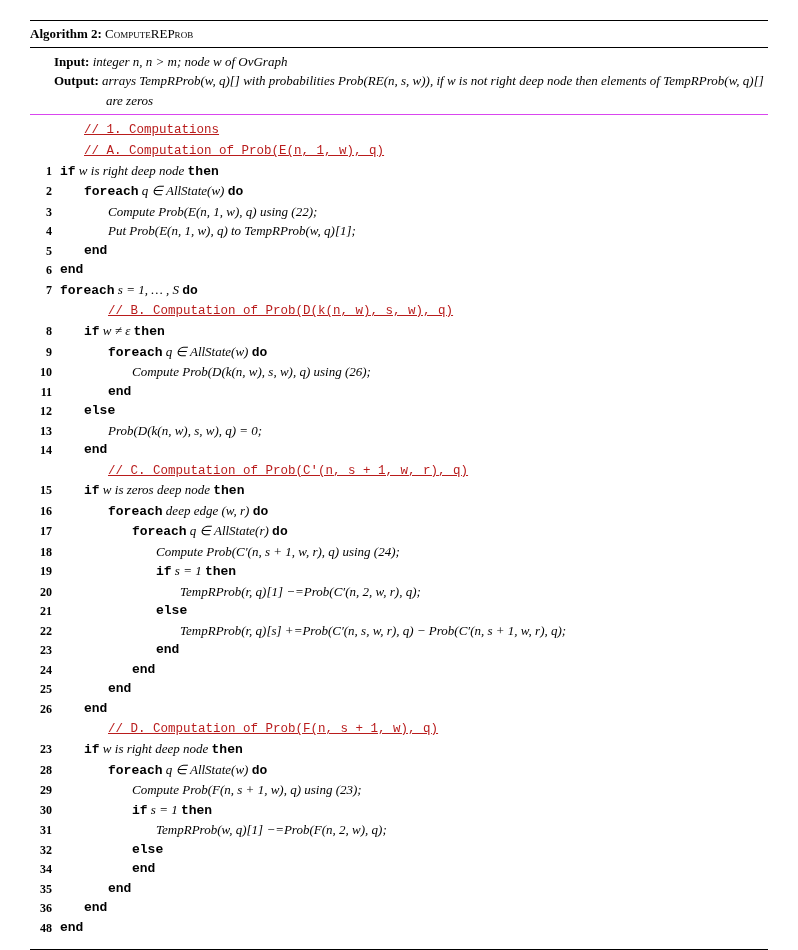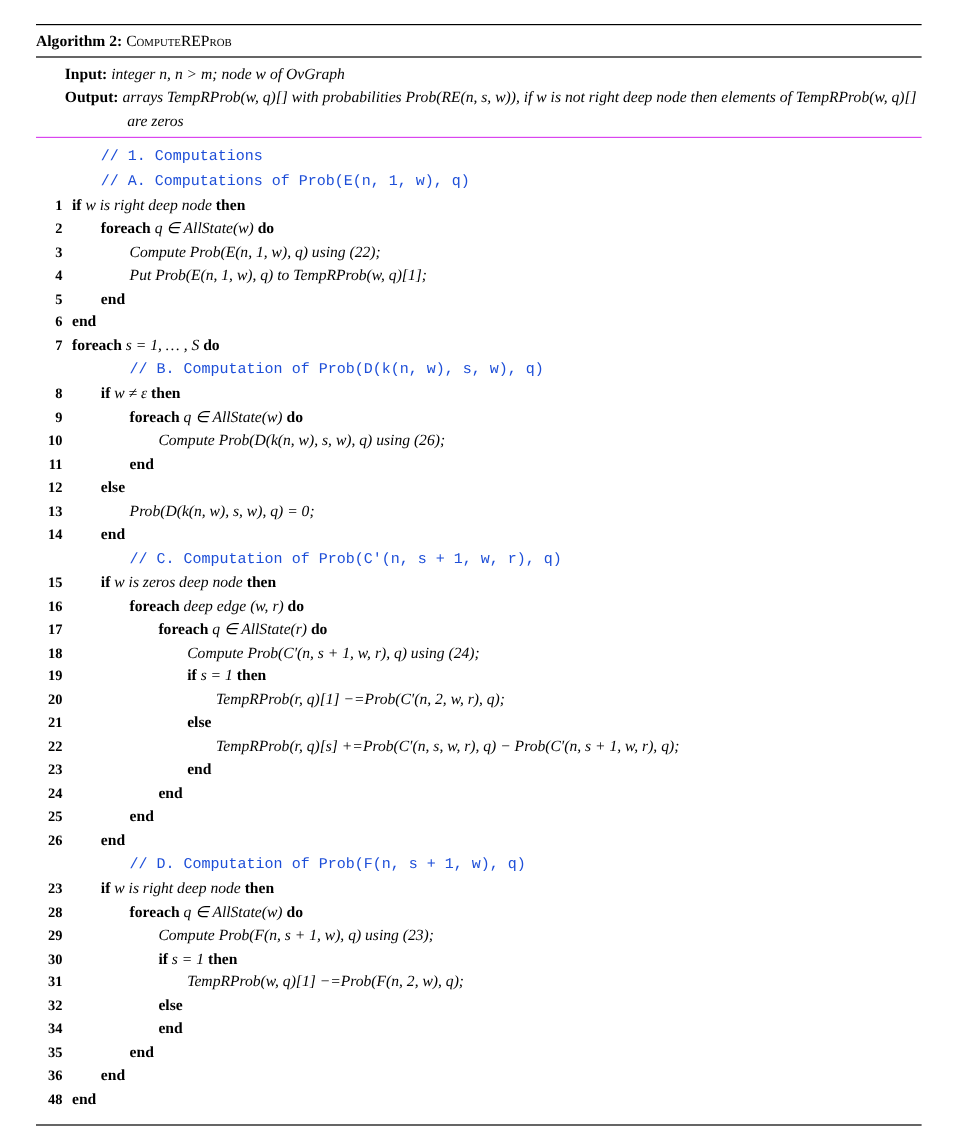--- a/index.html
+++ b/index.html
@@ -64,24 +64,24 @@
     border-left: 1px solid #000;
     align-self: stretch;
   }
   .ind.blank {
     border-left: none;
   }
   .content {
     padding-left: 2px;
     flex: 1;
   }
-  .kw { font-weight: bold; }
+  .kw { font-weight: bold; font-family: Liberation Mono, monospace; }
   .it { font-style: italic; }
   .mono { font-family: 'Courier New', monospace; font-size: 12.5px; }
-  .comment .mono { color: #1d4ed8; }
+  .comment .mono { color: #b91c1c; text-decoration: underline; }
 </style>
 </head>
 <body>
 
 <div class="algo-header">
   <span class="algo-title">Algorithm 2:</span>
   <span class="smallcaps">ComputeREProb</span>
 </div>
 
 <div class="io-block">
@@ -102,21 +102,21 @@
       <span class="gutter">
         <span class="ind blank"></span>
       </span>
     <span class="content mono">// 1. Computations</span>
   </div>
   <div class="line comment">
     <span class="lineno"></span>
       <span class="gutter">
         <span class="ind blank"></span>
       </span>
-    <span class="content"><span class="mono">// A. Computations of  Prob(E(n, 1, w), q)</span></span>
+    <span class="content"><span class="mono">// A. Computation of  Prob(E(n, 1, w), q)</span></span>
   </div>
 
   <div class="line">
     <span class="lineno">1</span>
     <span class="gutter"></span>
     <span class="content"><span class="kw">if</span> <span class="it">w is right deep node</span> <span class="kw">then</span></span>
   </div>
 
   <div class="line">
     <span class="lineno">2</span>

